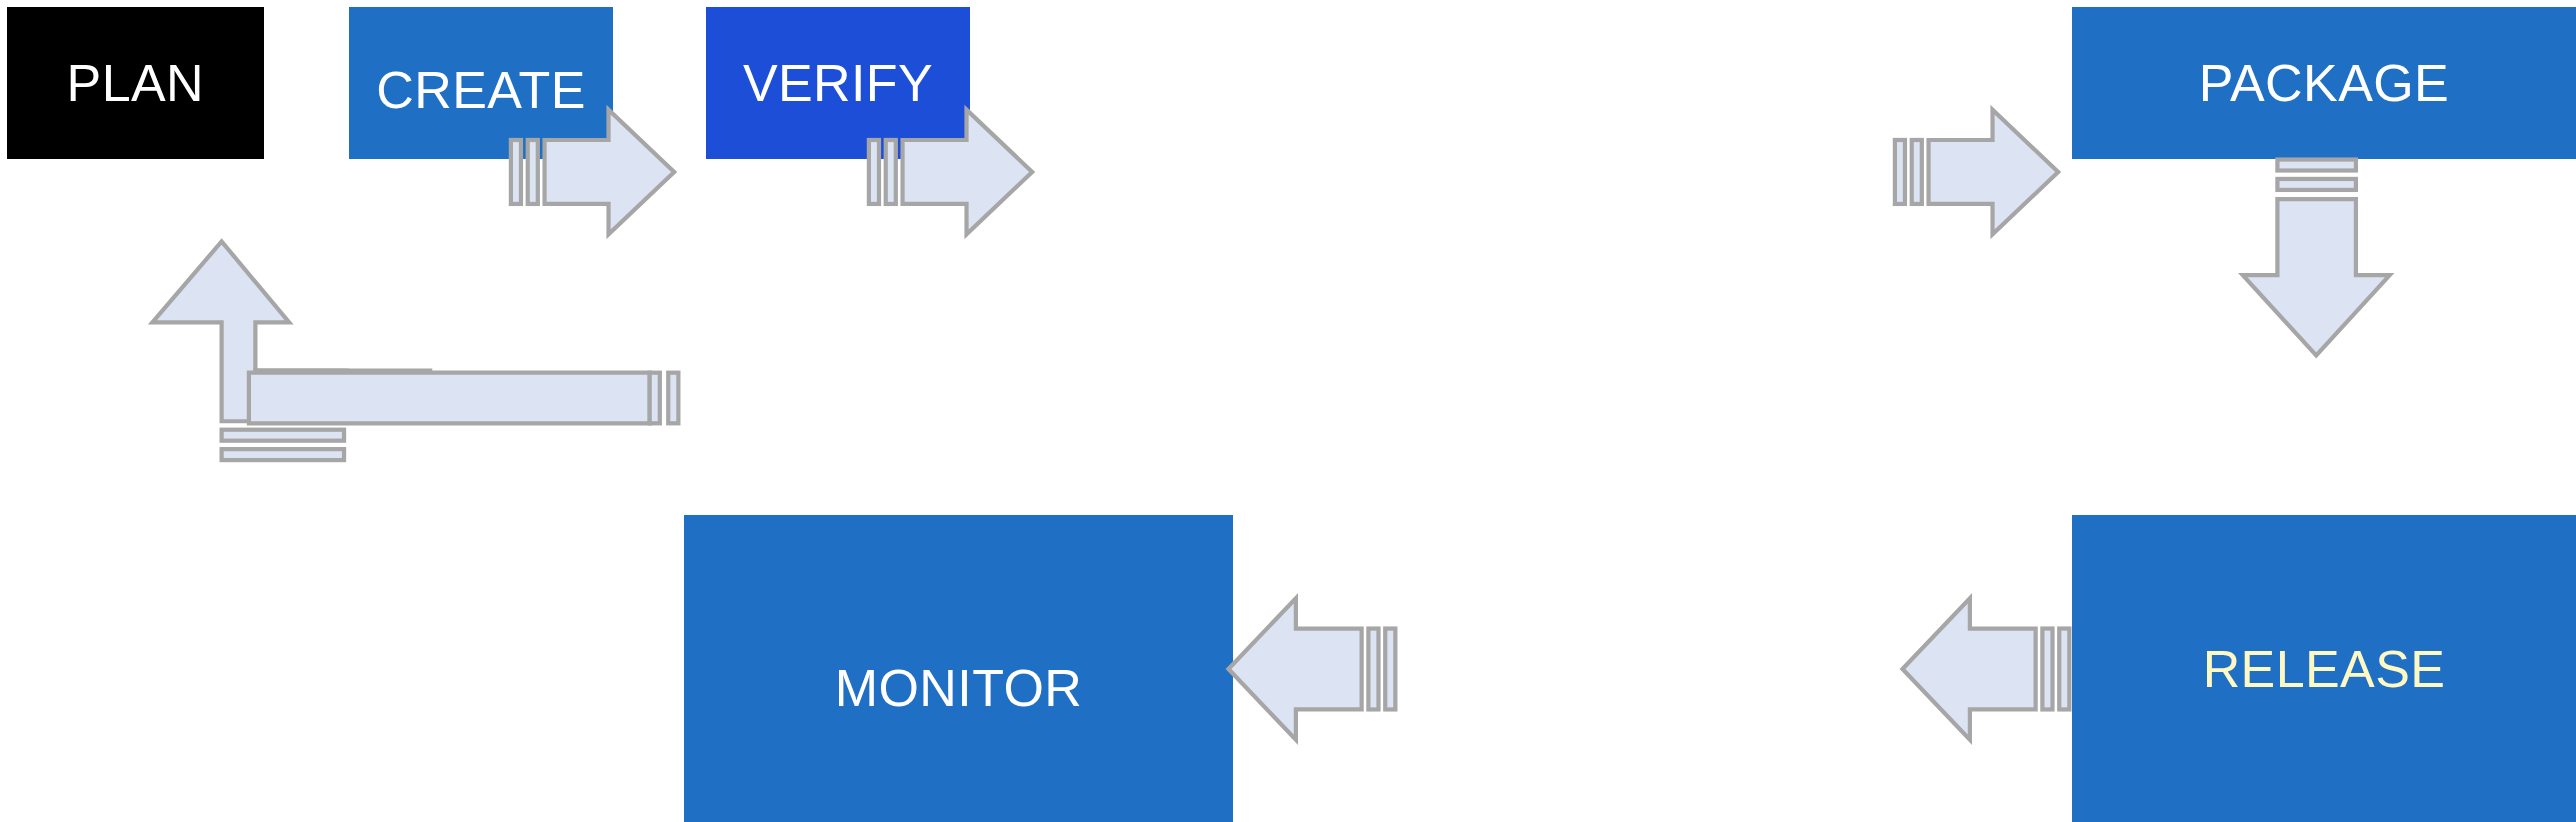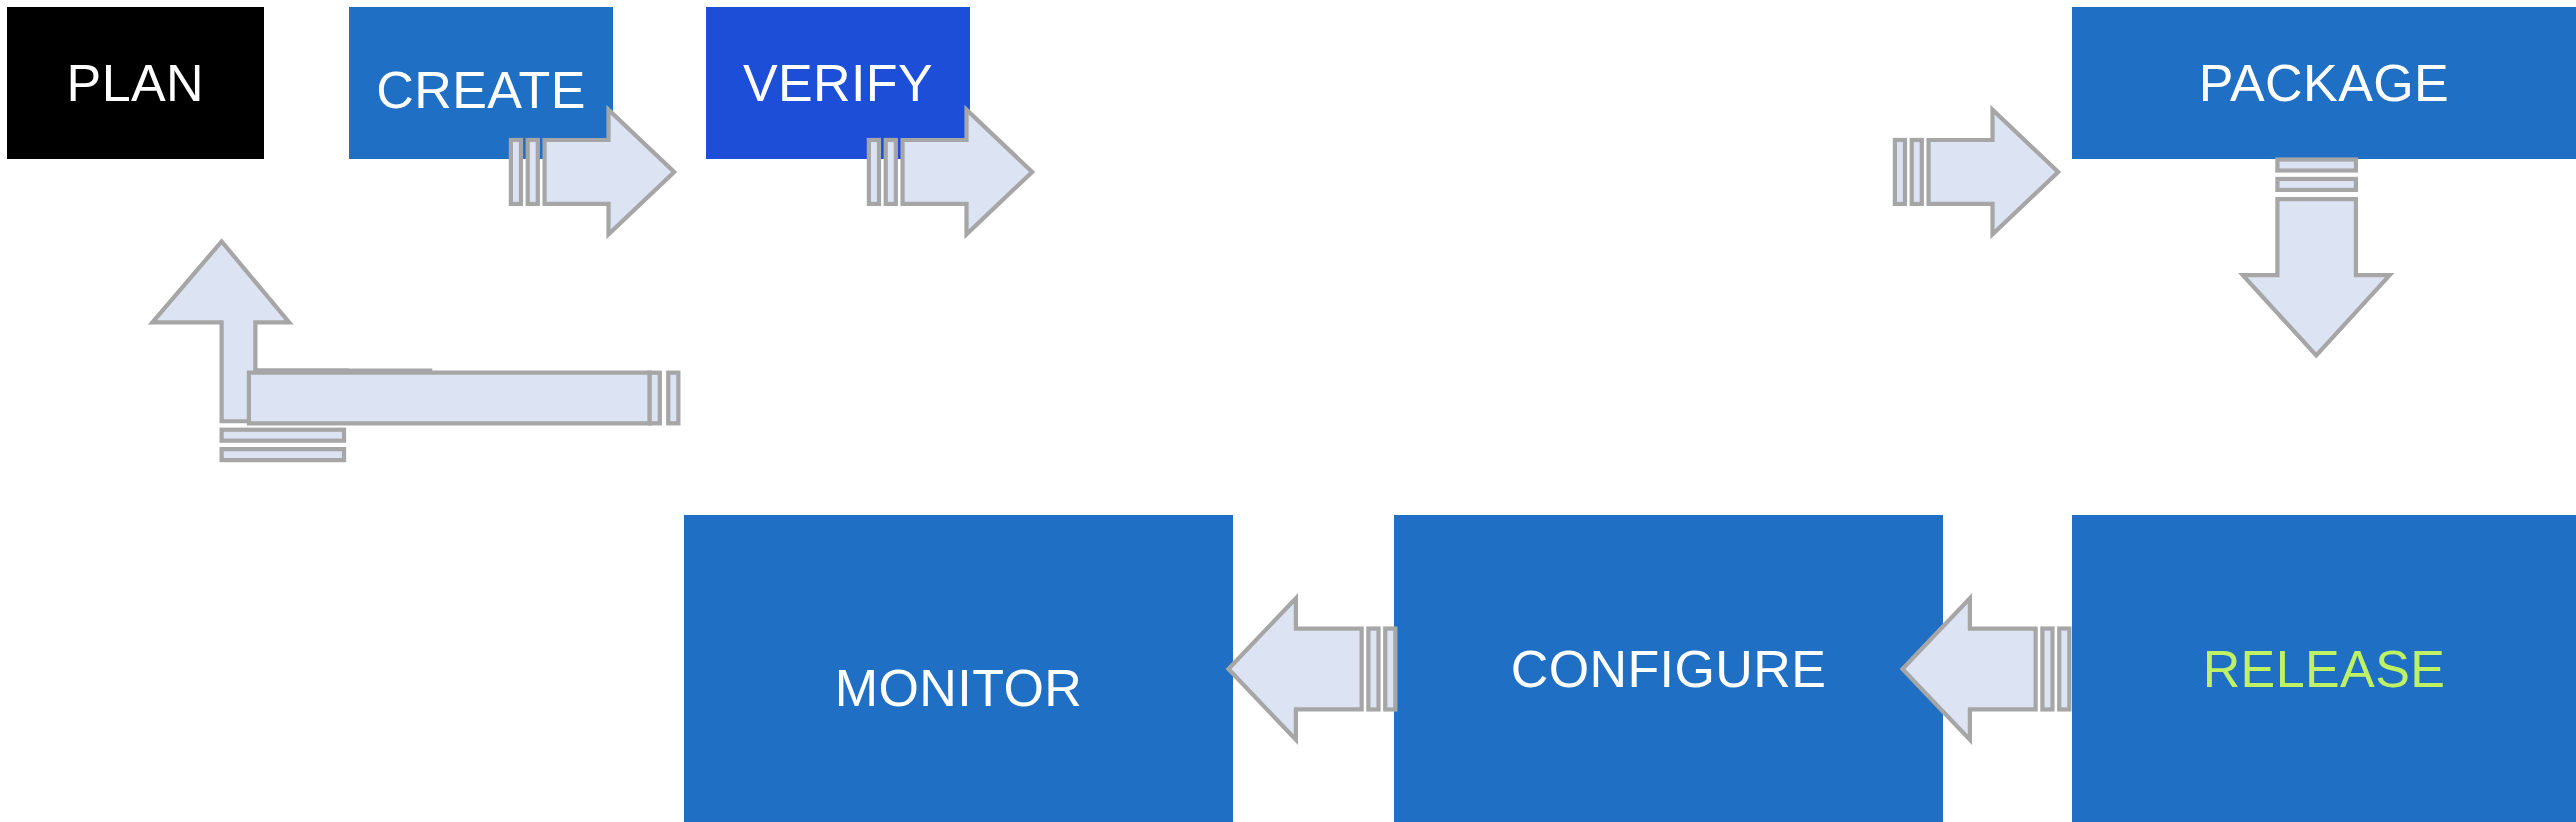--- a/index.html
+++ b/index.html
@@ -59,26 +59,23 @@
 
   <div class="stage-box" style="left: 706px; top: 6.8px; width: 264px; height: 152px; background: #1d4ed8;">
     <span class="stage-label" style="font-size: 52px; color: rgb(255, 255, 255);">VERIFY</span>
   </div>
 
   <div class="stage-box" style="left: 2072px; top: 6.8px; width: 504px; height: 152px; background: rgb(31, 111, 196);">
     <span class="stage-label" style="font-size: 52px; color: rgb(255, 255, 255);">PACKAGE</span>
   </div>
 
   <div class="stage-box" style="left: 2072px; top: 515px; width: 504px; height: 308px; background: rgb(31, 111, 196);">
-    <span class="stage-label" style="font-size: 52px; color: #bef264;">RELEASE</span>
+    <span class="stage-label" style="font-size: 52px; color: #fef9c3;">RELEASE</span>
   </div>
 
-  <div class="stage-box" style="left: 1394px; top: 515px; width: 549px; height: 308px; background: rgb(31, 111, 196);">
-    <span class="stage-label" style="font-size: 52px; color: rgb(255, 255, 255);">CONFIGURE</span>
-  </div>
 
   <div class="stage-box" style="left: 684px; top: 515px; width: 549px; height: 345px; background: rgb(31, 111, 196);">
     <span class="stage-label" style="font-size: 52px; color: rgb(255, 255, 255);">MONITOR</span>
   </div>
 
   <div class="connector" style="left:509px; top:108px; width:194px; height:101px;">
     <svg width="194" height="101" viewBox="0 0 230 120">
       <g fill="#DCE3F2" stroke="#A6A6A6" stroke-width="5" stroke-linejoin="miter">
         <rect x="2" y="38" width="12" height="76"></rect>
         <rect x="22" y="38" width="12" height="76"></rect>

